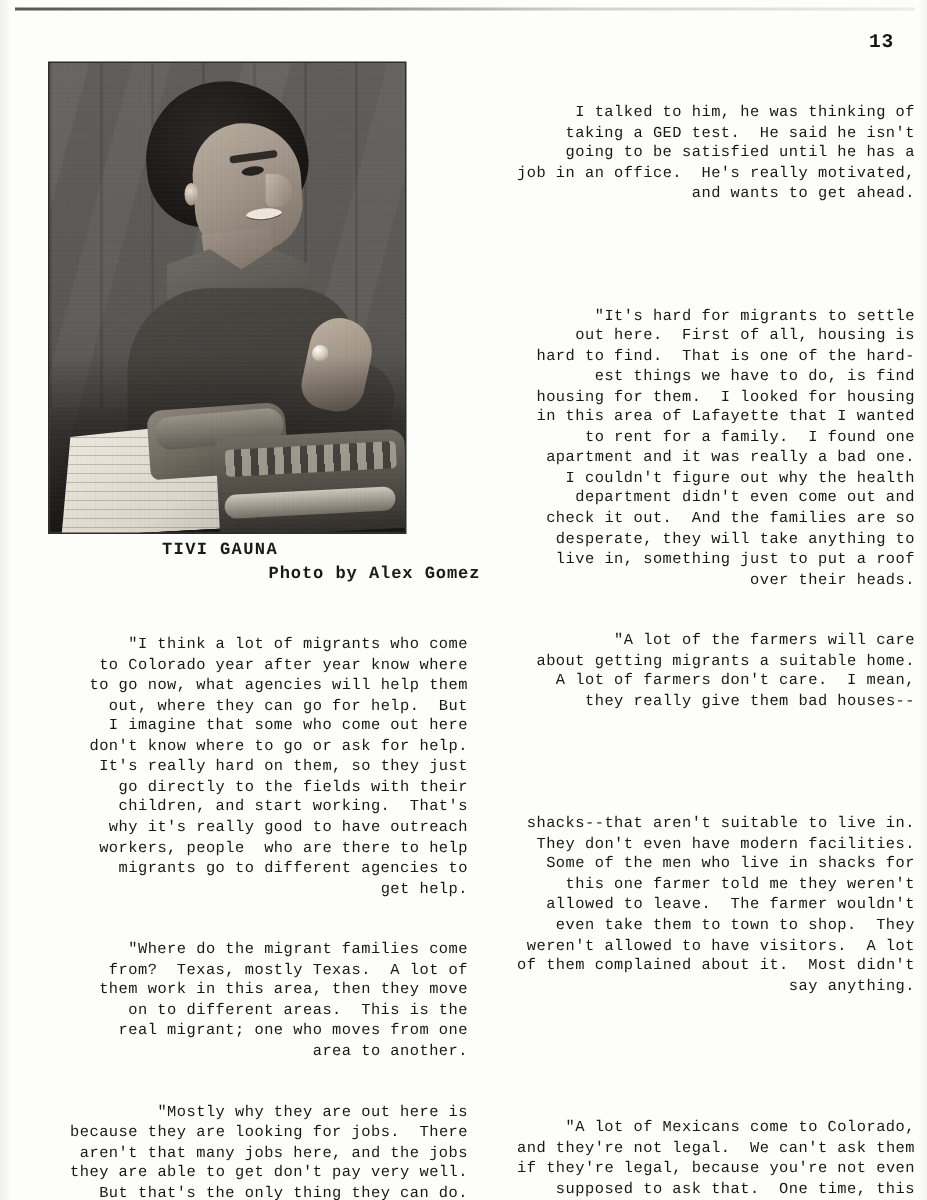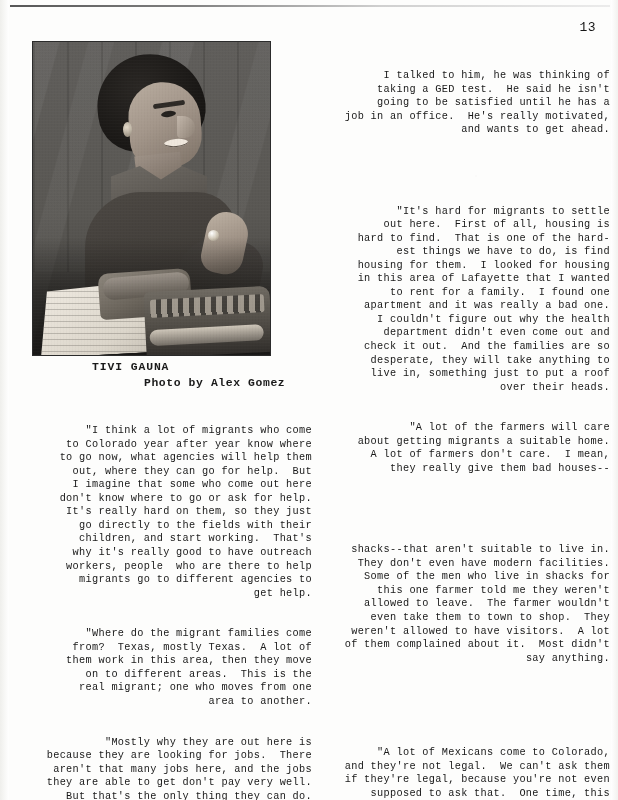--- a/index.html
+++ b/index.html
@@ -55,21 +55,21 @@
       radial-gradient(circle at 90% 70%, rgba(0,0,0,.03) 0 1px, transparent 1px),
       radial-gradient(circle at 30% 40%, rgba(0,0,0,.03) 0 1px, transparent 1px);
   }
 
   
   .page-number {
     position: absolute;
     right: 22px;
     top: 20px;
     font-size: 13px;
-    font-weight: normal;
+    font-weight: bold;
     letter-spacing: .5px;
     color: #161616;
   }
 
   
   .photo-frame {
     position: absolute;
     left: 33px;
     top: 42px;
     width: 237px;
@@ -266,31 +266,31 @@
     pointer-events: none;
     opacity: .22;
     background-image:
       repeating-linear-gradient(0deg, rgba(255,255,255,.07) 0 1px, transparent 1px 3px),
       repeating-linear-gradient(90deg, rgba(0,0,0,.07) 0 1px, transparent 1px 3px);
   }
 
   
   .caption-block {
     position: absolute;
-    left: 92px;
+    left: 108px;
     top: 360px;
     width: 230px;
     font-size: 11.4px;
     line-height: 15.5px;
     letter-spacing: .9px;
     font-weight: bold;
     color: #1a1a1a;
   }
   .caption-credit {
-    margin-left: 52px;
+    margin-left: 71px;
     font-weight: bold;
     letter-spacing: .6px;
   }
 
   
   .col {
     position: absolute;
     font-size: 10.25px;
     line-height: 13.55px;
     letter-spacing: .32px;

